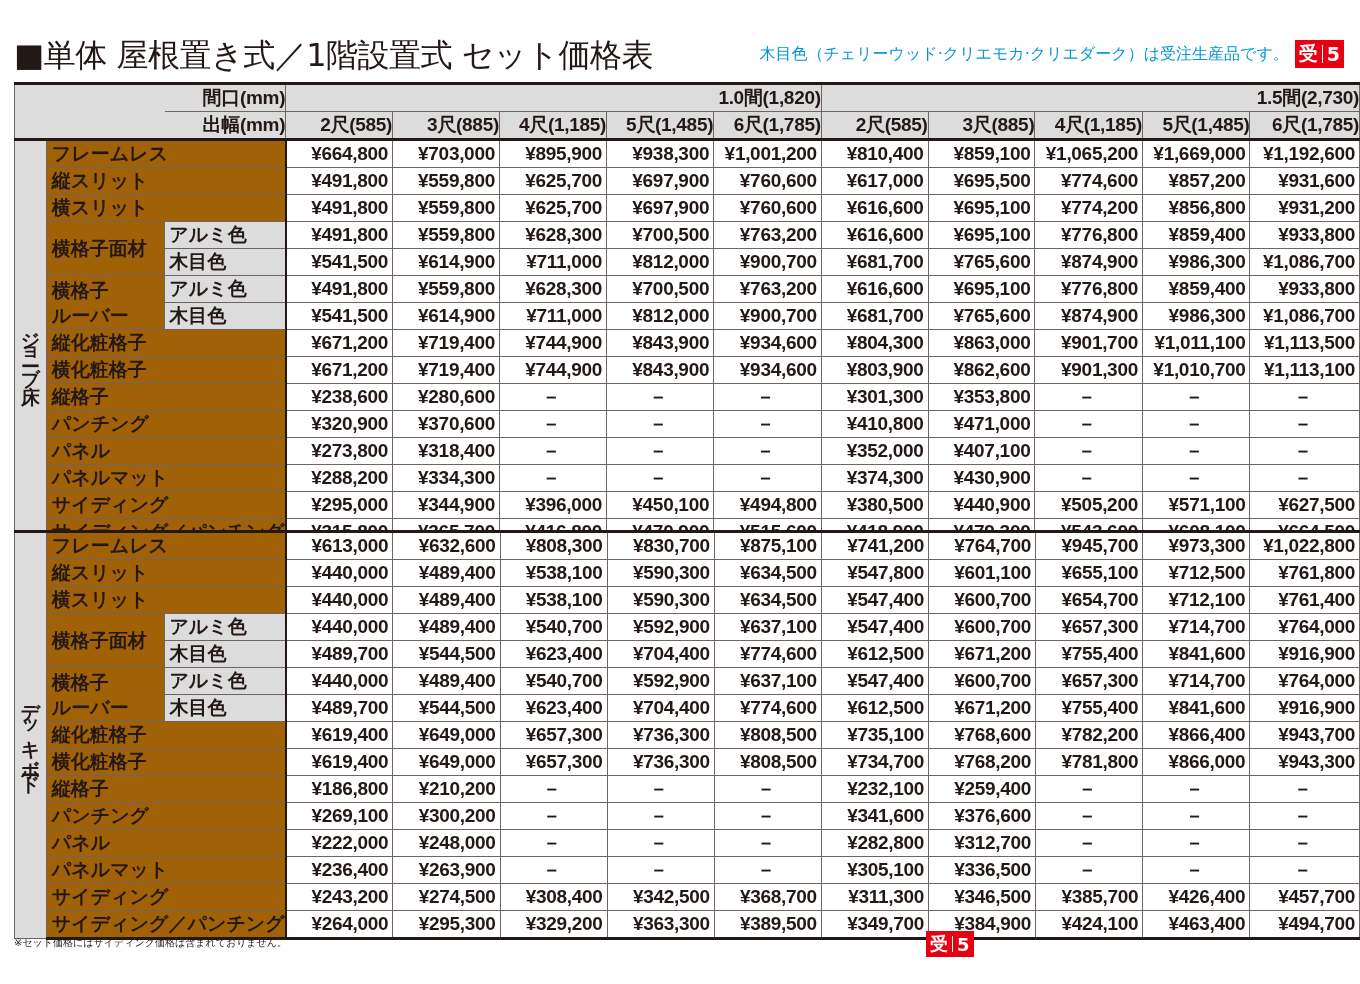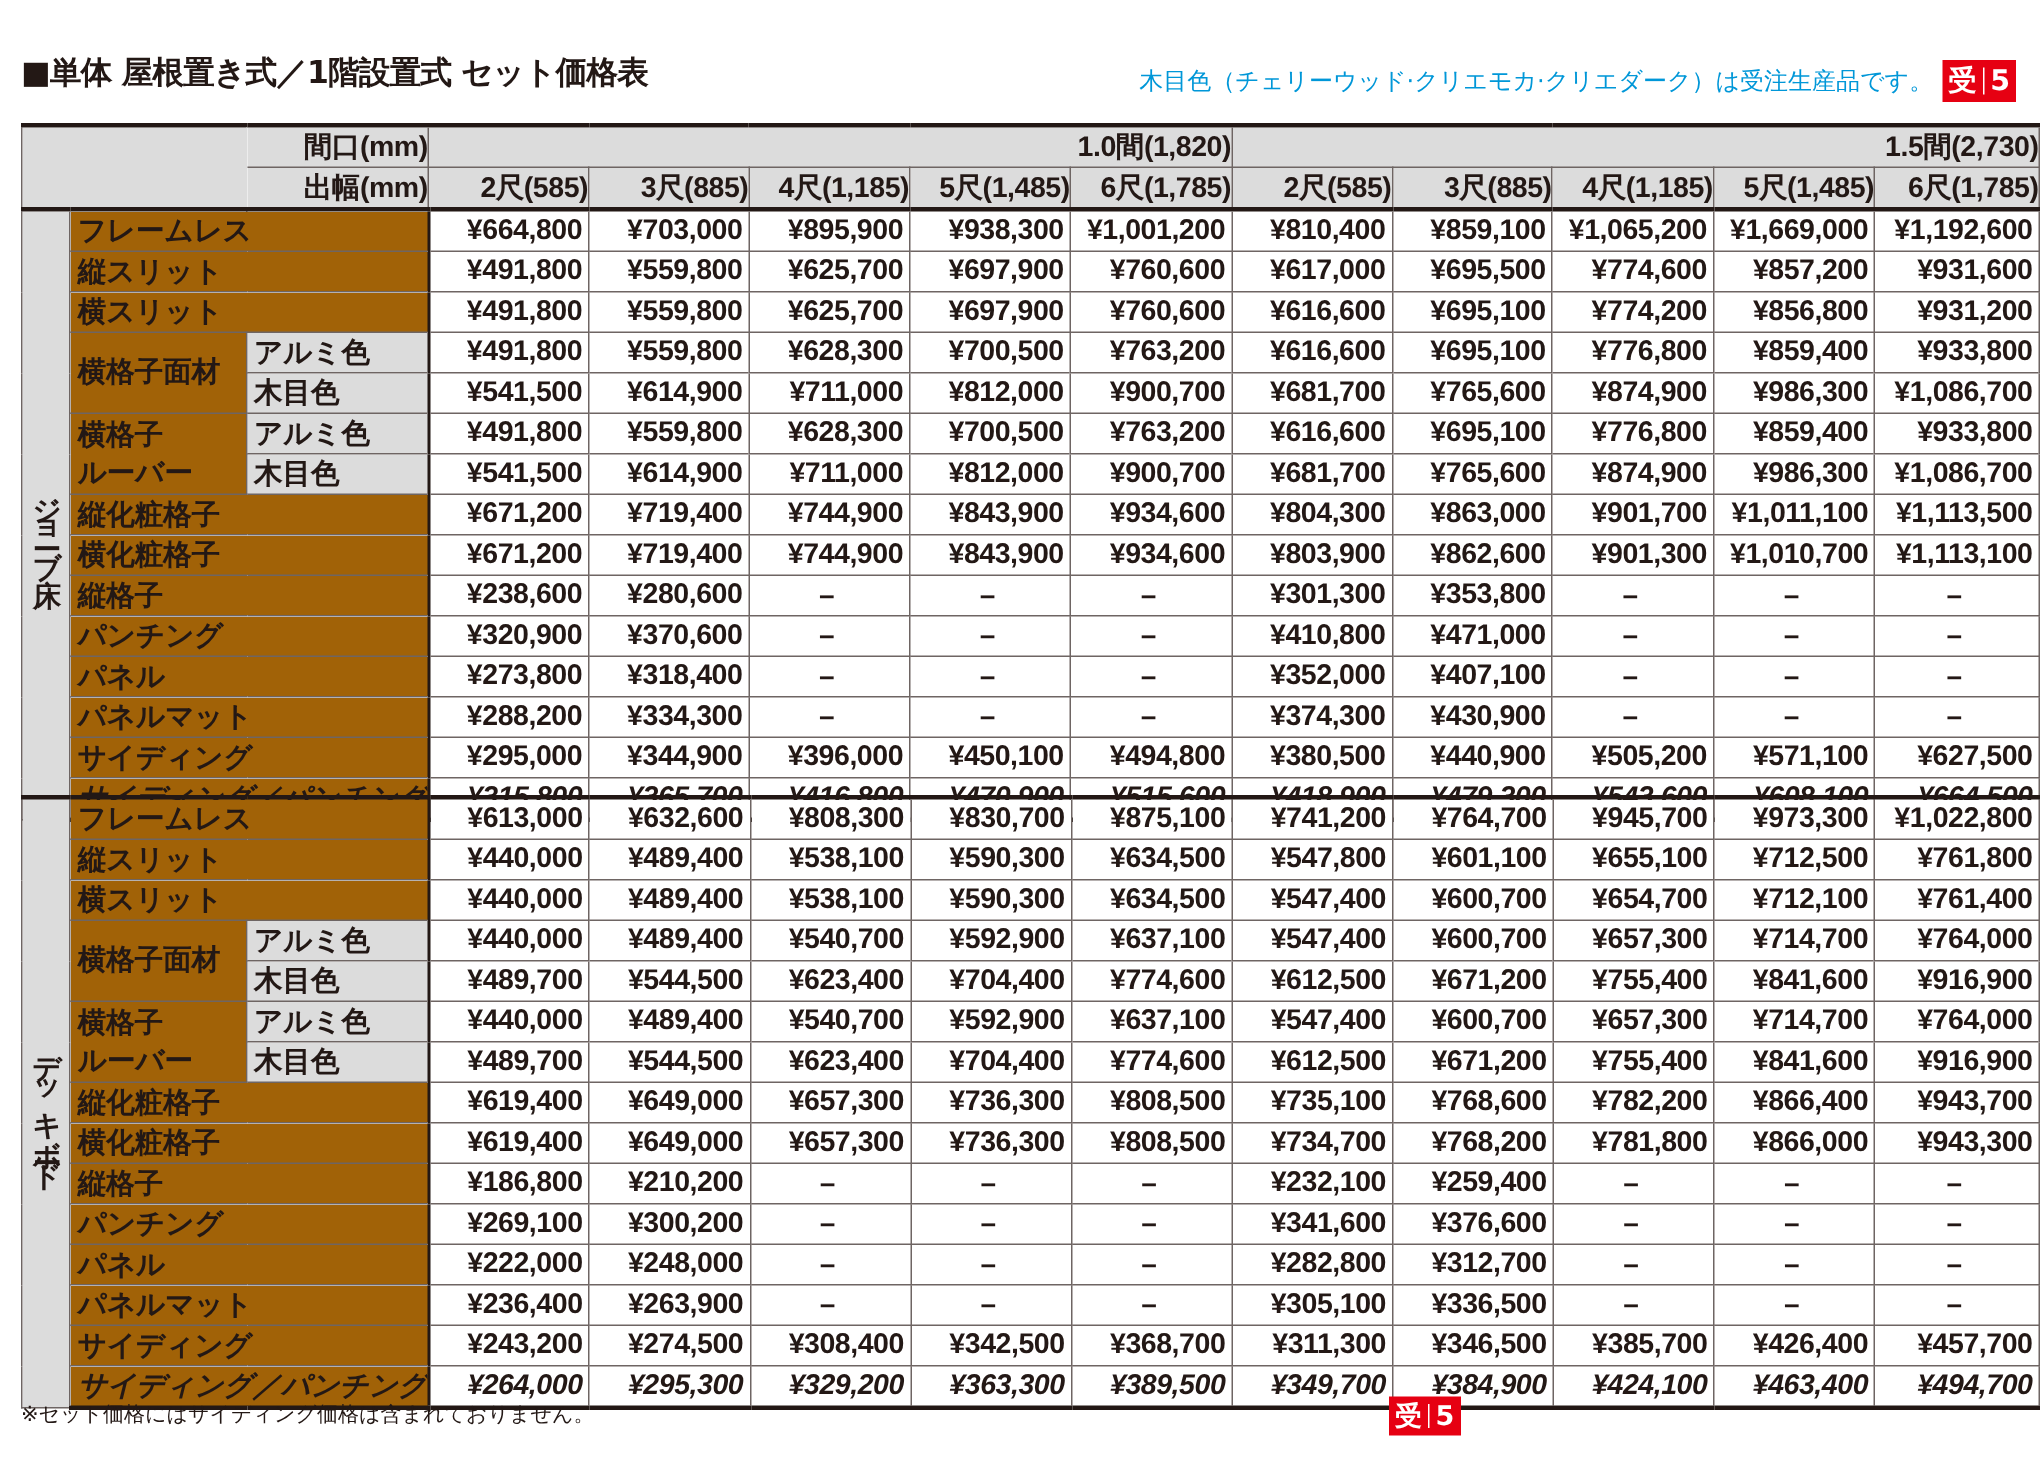--- a/index.html
+++ b/index.html
@@ -3,21 +3,21 @@
 <meta charset="utf-8">
 <style>
   html, body { margin: 0; padding: 0; background: #ffffff; }
   body {
     width: 1360px; height: 984px; position: relative; overflow: hidden;
     font-family: "DejaVu Sans", "Liberation Sans", sans-serif;
     color: #231815;
   }
   .title {
     position: absolute; left: 14px; top: 34px;
-    font-size: 21px; font-weight: bold; letter-spacing: -0.5px;
+    font-size: 32px; font-weight: normal; letter-spacing: -0.5px;
     color: #231815; white-space: nowrap;
   }
   .notice-top {
     position: absolute; right: 16px; top: 40px;
     display: flex; align-items: center; gap: 6px;
     font-size: 16px; color: #0097d8; white-space: nowrap;
   }
   .badge {
     display: inline-flex; align-items: stretch; background: #e60012; color: #fff;
     height: 28px; font-size: 19px; font-weight: bold;
@@ -38,25 +38,25 @@
   .hdr .lab { text-align: right; padding-left: 4px; }
   .cat { background: #dcdcdc; text-align: center; vertical-align: middle;
          writing-mode: vertical-rl; text-orientation: upright; font-size: 19px;
          letter-spacing: -3px; }
   .item { background: #a16207; text-align: left; padding-left: 5px !important; }
   .sub { background: #dcdcdc; text-align: left; padding-left: 4px !important; margin-top: 40px; }
   .val { background: #fff; text-align: right; padding-right: 4px !important; letter-spacing: -0.3px; }
   .dash { text-align: center; }
   tr.dotted td.val, tr.dotted td.sub { border-bottom: 1px dashed #6e6563; }
   tr.thick-top td, tr.thick-top th { border-top: 3px solid #231815; }
-  tr.thick-bottom td, tr.thick-bottom th { border-bottom: 3px solid #231815; font-style: italic; }
+  tr.thick-bottom td, tr.thick-bottom th { border-bottom: 3px solid #231815; }
   td.lb-thick { border-left: 2px solid #231815 !important; }
 
   .footer-notes {
-    position: absolute; left: 14px; top: 932px; font-size: 14px; line-height: 22px; color: #231815;
+    position: absolute; left: 14px; top: 932px; font-size: 10px; line-height: 22px; color: #231815;
   }
   .footer-right {
     position: absolute; left: 926px; top: 931px; display: flex; align-items: center; gap: 8px;
     font-size: 14px; color: #231815;
   }
   .footer-right .badge { height: 26px; font-size: 18px; }
 </style>
 </head>
 <body>
 

